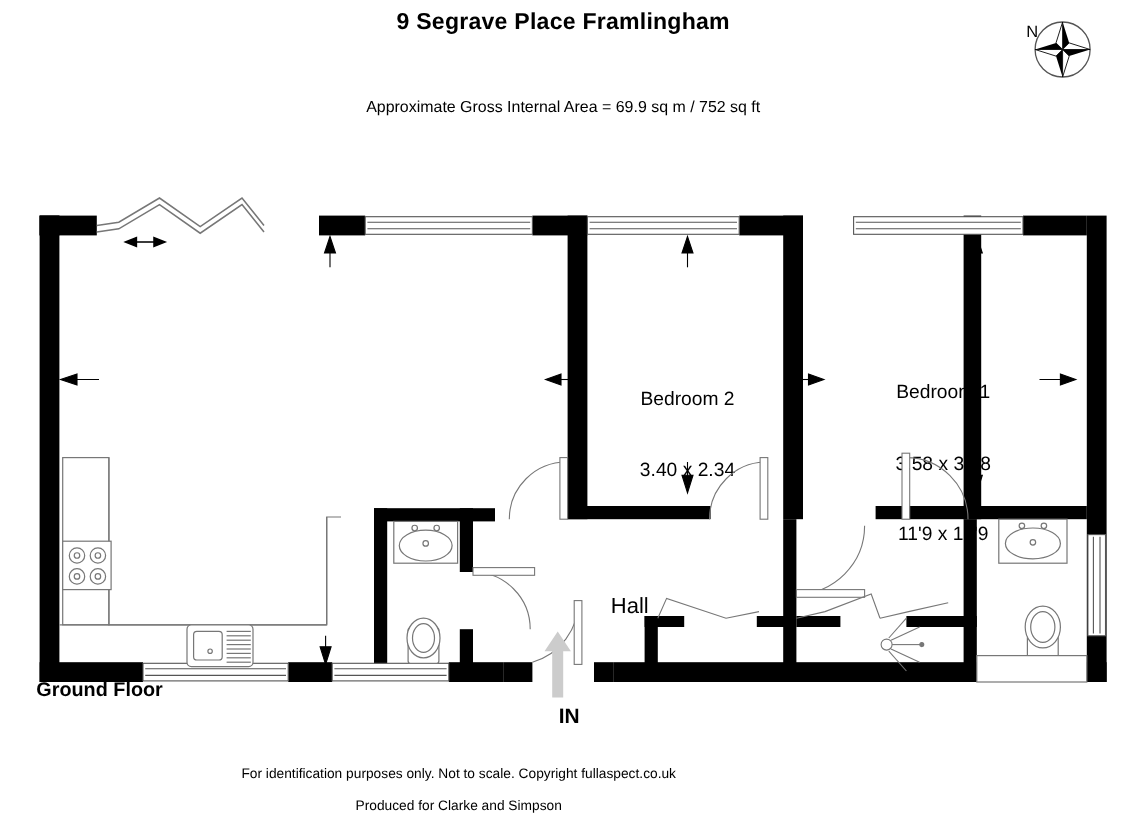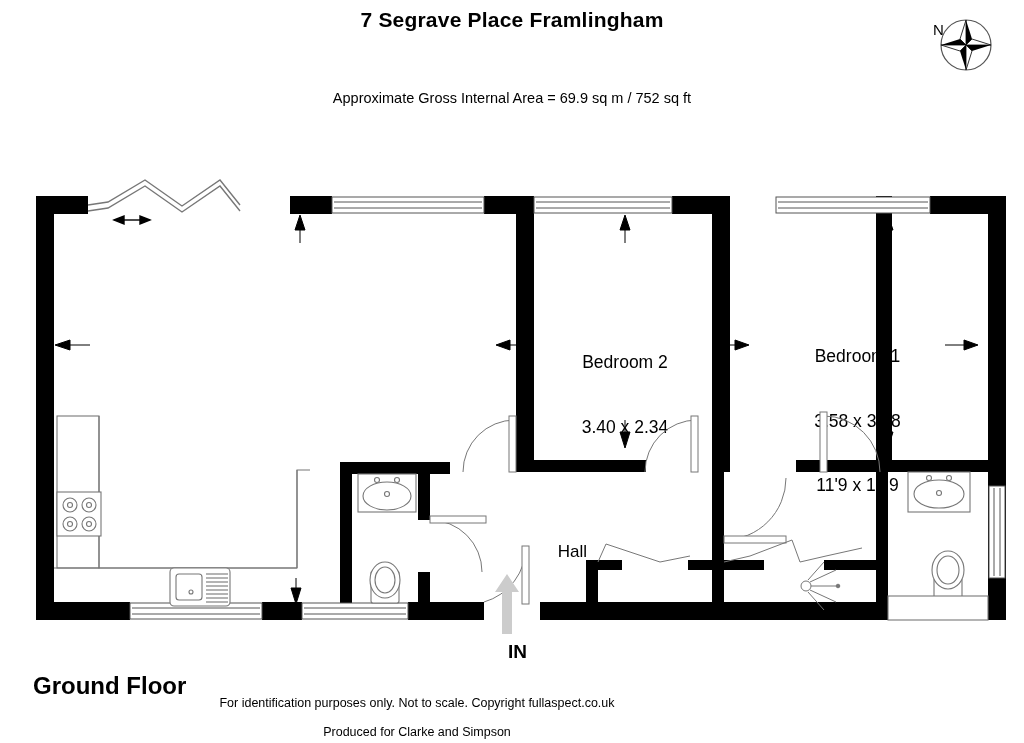--- a/index.html
+++ b/index.html
@@ -40,54 +40,54 @@
     left: 0; top: 58px; width: 1024px;
     text-align: center;
     font-size: 14.5px;
     margin-top: 32px;
   }
   #compass-label {
     left: 933px; top: 21px;
     font-size: 15px;
   }
   #ground-floor {
-    left: 33px; top: 672px;
-    font-size: 24px;
+    left: 33px; top: 617px;
+    font-size: 18px;
     font-weight: bold;
   }
   #in-label {
     left: 490px; top: 641px;
     font-size: 19px;
     font-weight: bold;
     margin-left: 18px;
   }
   .room-label {
     text-align: center;
     font-size: 17.5px;
     line-height: 21.5px;
   }
   #kitchen-label { left: 155px; top: 310px; width: 270px; }
   #bed2-label    { left: 530px; top: 309px; width: 190px; }
   #bed1-label    { left: 760px; top: 303px; width: 195px; }
-  #hall-label    { left: 500px; top: 498px; width: 145px; font-size: 17px; }
+  #hall-label    { left: 500px; top: 498px; width: 145px; font-size: 20px; }
   .footer {
     left: 0; width: 834px;
     text-align: center;
     font-size: 12.5px;
     line-height: 17px;
   }
   #footer1 { top: 695px; }
   #footer2 { top: 711px; margin-top: 13px; }
 </style>
 </head>
 <body>
 
 <div id="page">
 
-  <div class="txt" id="title">7 Segrave Place Framlingham</div>
+  <div class="txt" id="title">9 Segrave Place Framlingham</div>
 
   <div class="txt" id="subtitle">Approximate Gross Internal Area = 69.9 sq m / 752 sq ft</div>
 
   <div class="txt" id="compass-label">N</div>
 
 
   <div class="txt room-label" id="bed2-label">
     <div>Bedroom 2</div>
     <div>3.40 x 2.34</div>
   </div>

